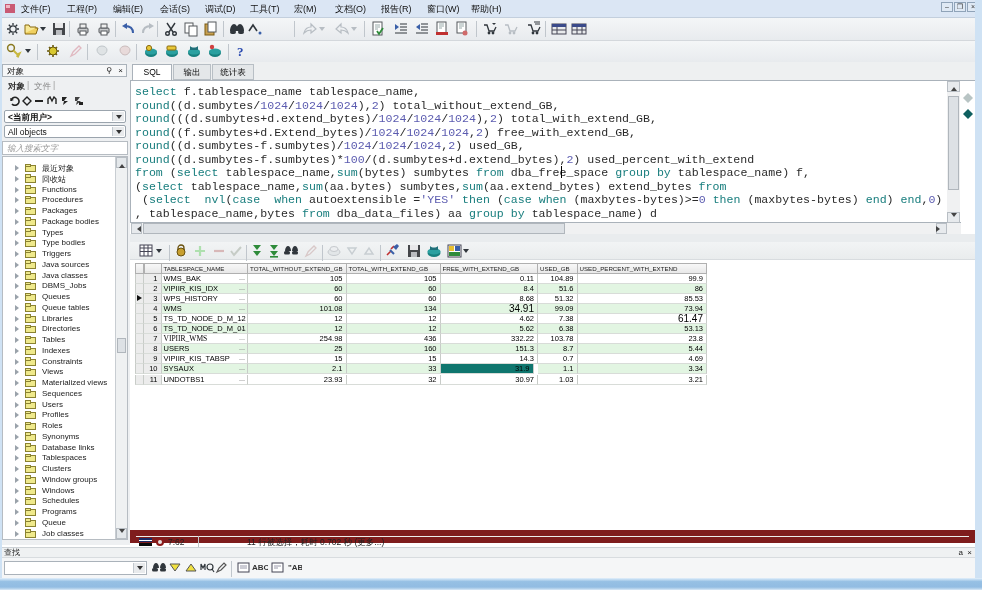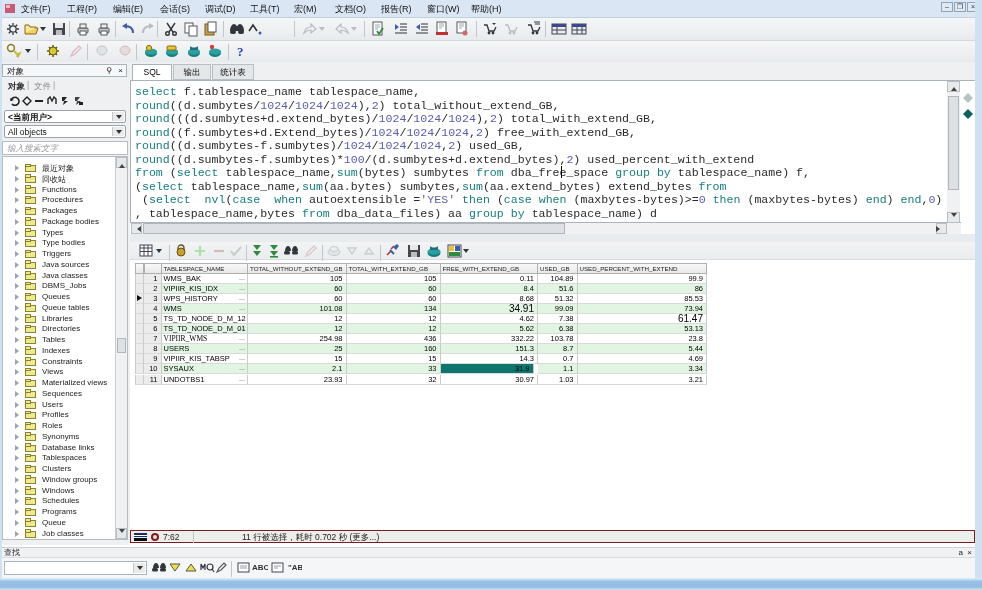--- a/index.html
+++ b/index.html
@@ -42,21 +42,21 @@
 #split{left:130px;top:234px;width:845px;height:8px;background:#e9ecee;}
 
 #gtb{left:130px;top:242px;width:845px;height:17px;background:linear-gradient(#f2f4f5,#e9eced);border-bottom:1px solid #d8dcdf;}
 
 #grid{left:135px;top:263px;width:572px;height:122px;font-size:8px;}
 .gh{position:absolute;top:0;height:10.5px;background:linear-gradient(#f8f8f8,#e8e8e8);border:1px solid #b0b0b0;border-left:none;box-sizing:border-box;font-size:6.2px;color:#222;line-height:10px;padding-left:2px;white-space:nowrap;overflow:hidden;letter-spacing:0;}
 .gc{position:absolute;top:0;height:10.1px;border-right:1px solid #c8ccc8;border-bottom:1px solid #d8dcd8;box-sizing:border-box;white-space:nowrap;overflow:hidden;}
 .num{text-align:right;padding-right:3px;}
 .nam{padding-left:2px;}
 
-#sbar{left:130px;top:530px;width:845px;height:13px;background:#eceeec;border:1px solid #7f1d1d;box-sizing:border-box;font-size:8.5px;color:#222;}
+#sbar{left:130px;top:530px;width:845px;height:13px;background:#eceeec;border:6px solid #7f1d1d;box-sizing:border-box;font-size:8.5px;color:#222;}
 
 #findhead{left:0px;top:547px;width:975px;height:11px;background:#eff1f2;border-top:1px solid #cdd2d6;border-bottom:1px solid #d8dcdf;font-size:8px;color:#222;line-height:10px;padding-left:4px;box-sizing:border-box;}
 #findrow{left:0px;top:558px;width:975px;height:20px;background:#f5f6f7;}
 #fcombo{position:absolute;left:4px;top:3px;width:143px;height:14px;background:#fff;border:1px solid #aab2ba;box-sizing:border-box;}
 
 #bleft{left:0;top:0;width:2px;height:590px;background:#cfe2f4;}
 #bright{left:975px;top:0;width:7px;height:590px;background:#cfe2f4;}
 #bbot{left:0;top:578px;width:982px;height:12px;background:linear-gradient(#e4f0fa 0%,#c2dcf2 12%,#96c0e4 30%,#92bce2 75%,#b8d4ec 90%,#dceaf8 100%);}
 .wbtn{position:absolute;top:2px;width:12px;height:10px;background:#dfe9f4;border:1px solid #8fa3b8;box-sizing:border-box;font-size:7px;line-height:8px;text-align:center;color:#333;}
 </style>

